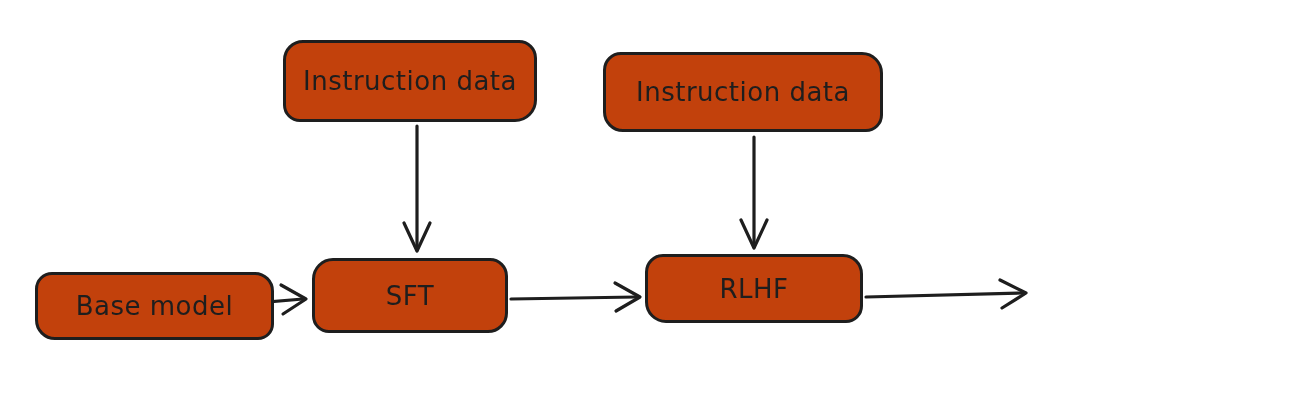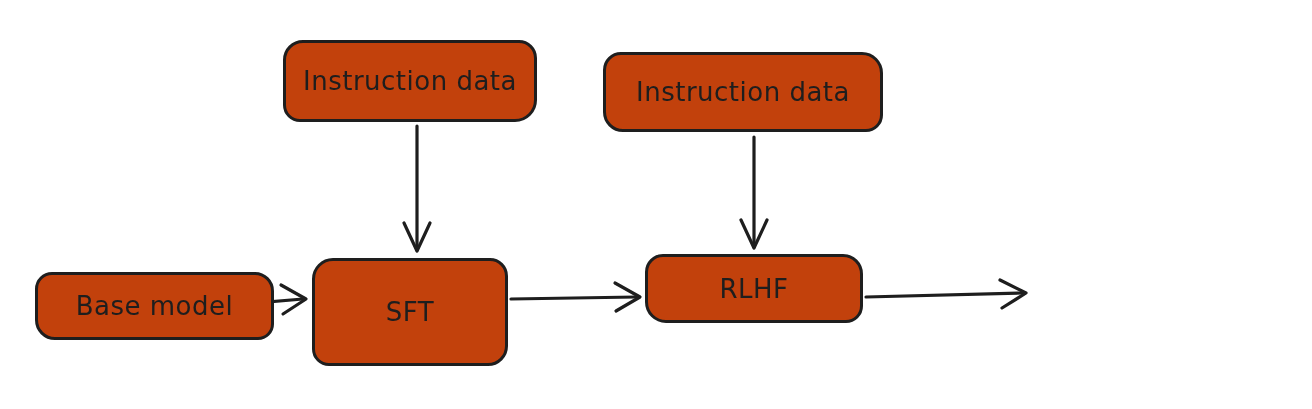--- a/index.html
+++ b/index.html
@@ -32,21 +32,21 @@
     background: #c2410c;
     color: #1e1e1e;
     font-size: 26px;
     letter-spacing: 0.5px;
     white-space: nowrap;
   }
   
   .node-instruction-data { left: 283px; top: 40px;  width: 254px; height: 82px; border-radius: 20px 18px 22px 17px; }
   .node-preference-data  { left: 603px; top: 52px;  width: 280px; height: 80px; border-radius: 18px 21px 17px 20px; }
   .node-base-model       { left: 35px;  top: 272px; width: 239px; height: 68px; border-radius: 17px 19px 16px 20px; }
-  .node-sft              { left: 312px; top: 258px; width: 196px; height: 108px; border-radius: 21px 18px 20px 17px; }
+  .node-sft              { left: 312px; top: 258px; width: 196px; height: 75px; border-radius: 21px 18px 20px 17px; }
   .node-rlhf             { left: 645px; top: 254px; width: 218px; height: 69px; border-radius: 18px 20px 17px 21px; }
   .node-instruct-model   { left: 1033px; top: 258px; width: 240px; height: 79px; border-radius: 19px 17px 20px 18px; }
 
   .edge-line {
     fill: none;
     stroke: #1e1e1e;
     stroke-width: 3.2;
     stroke-linecap: round;
     stroke-linejoin: round;
   }

